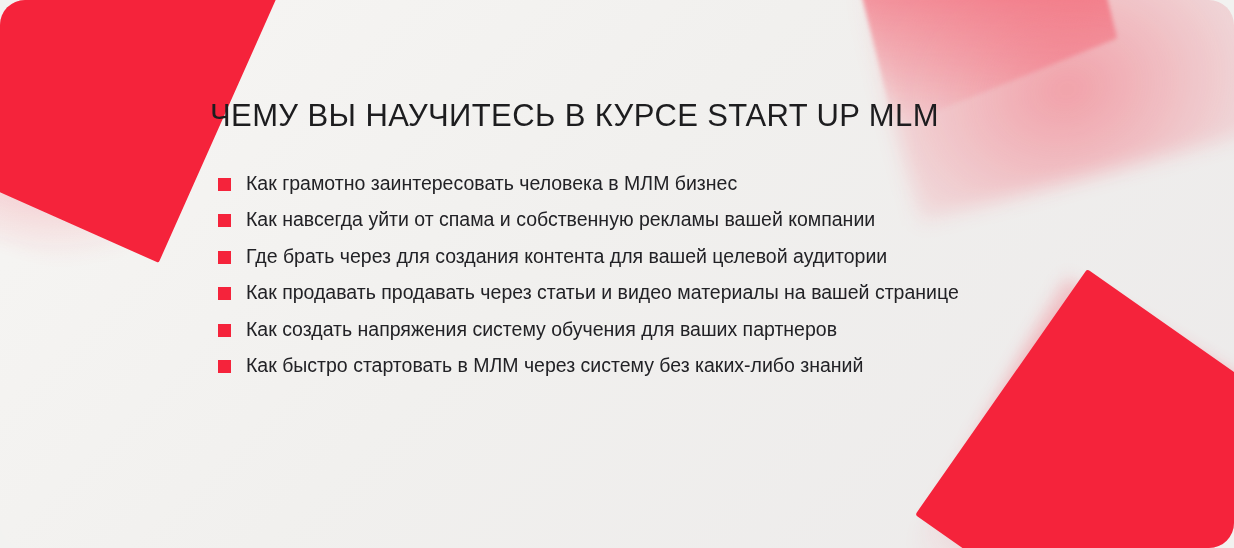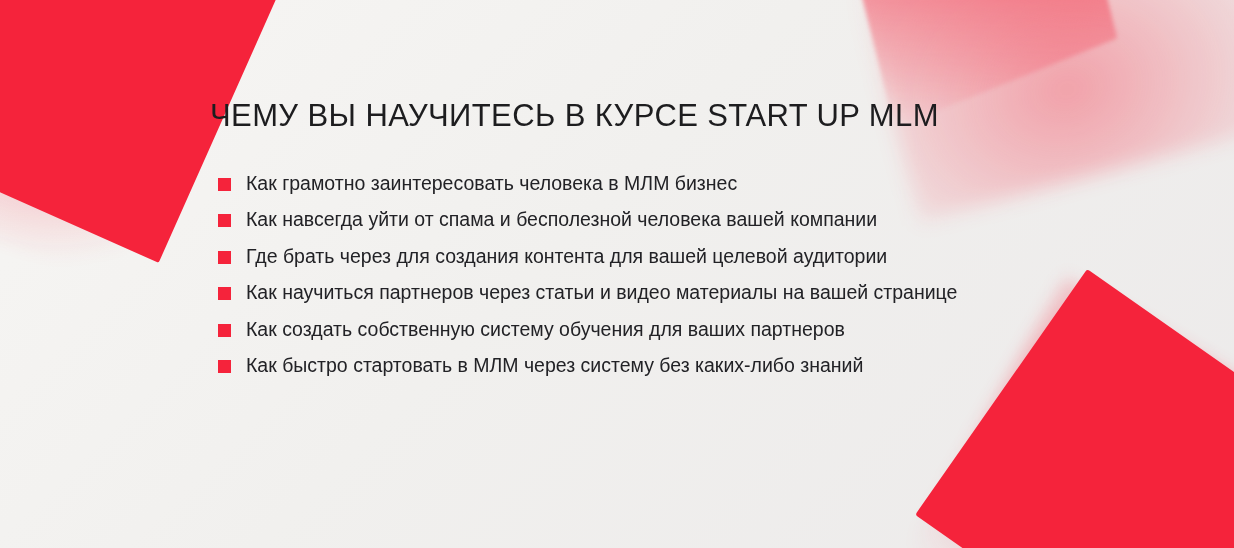--- a/index.html
+++ b/index.html
@@ -13,20 +13,21 @@
     font-family: "Liberation Sans", sans-serif;
     background: #f2f2f0;
   }
 
   .slide {
     position: relative;
     width: 1234px;
     height: 548px;
     background: linear-gradient(135deg, #f7f6f4 0%, #f1f0ee 45%, #eceaea 100%);
     overflow: hidden;
+    border-radius: 25px;
   }
 
   
   .deco {
     position: absolute;
     pointer-events: none;
   }
 
   .deco-top-left {
     top: -120px;
@@ -147,33 +148,33 @@
   <div class="content">
     <h1 class="slide-title">ЧЕМУ ВЫ НАУЧИТЕСЬ В КУРСЕ START UP MLM</h1>
 
     <ul class="bullet-list">
       <li class="bullet-item">
         <span class="bullet-marker"></span>
         <span class="bullet-text">Как грамотно заинтересовать человека в МЛМ бизнес</span>
       </li>
       <li class="bullet-item">
         <span class="bullet-marker"></span>
-        <span class="bullet-text">Как навсегда уйти от спама и бесполезной человека вашей компании</span>
+        <span class="bullet-text">Как навсегда уйти от спама и собственную рекламы вашей компании</span>
       </li>
       <li class="bullet-item">
         <span class="bullet-marker"></span>
         <span class="bullet-text">Где брать через для создания контента для вашей целевой аудитории</span>
       </li>
       <li class="bullet-item">
         <span class="bullet-marker"></span>
-        <span class="bullet-text">Как научиться партнеров через статьи и видео материалы на вашей странице</span>
+        <span class="bullet-text">Как продавать продавать через статьи и видео материалы на вашей странице</span>
       </li>
       <li class="bullet-item">
         <span class="bullet-marker"></span>
-        <span class="bullet-text">Как создать собственную систему обучения для ваших партнеров</span>
+        <span class="bullet-text">Как создать напряжения систему обучения для ваших партнеров</span>
       </li>
       <li class="bullet-item">
         <span class="bullet-marker"></span>
         <span class="bullet-text">Как быстро стартовать в МЛМ через систему без каких-либо знаний</span>
       </li>
     </ul>
   </div>
 </div>
 
 </body></html>

